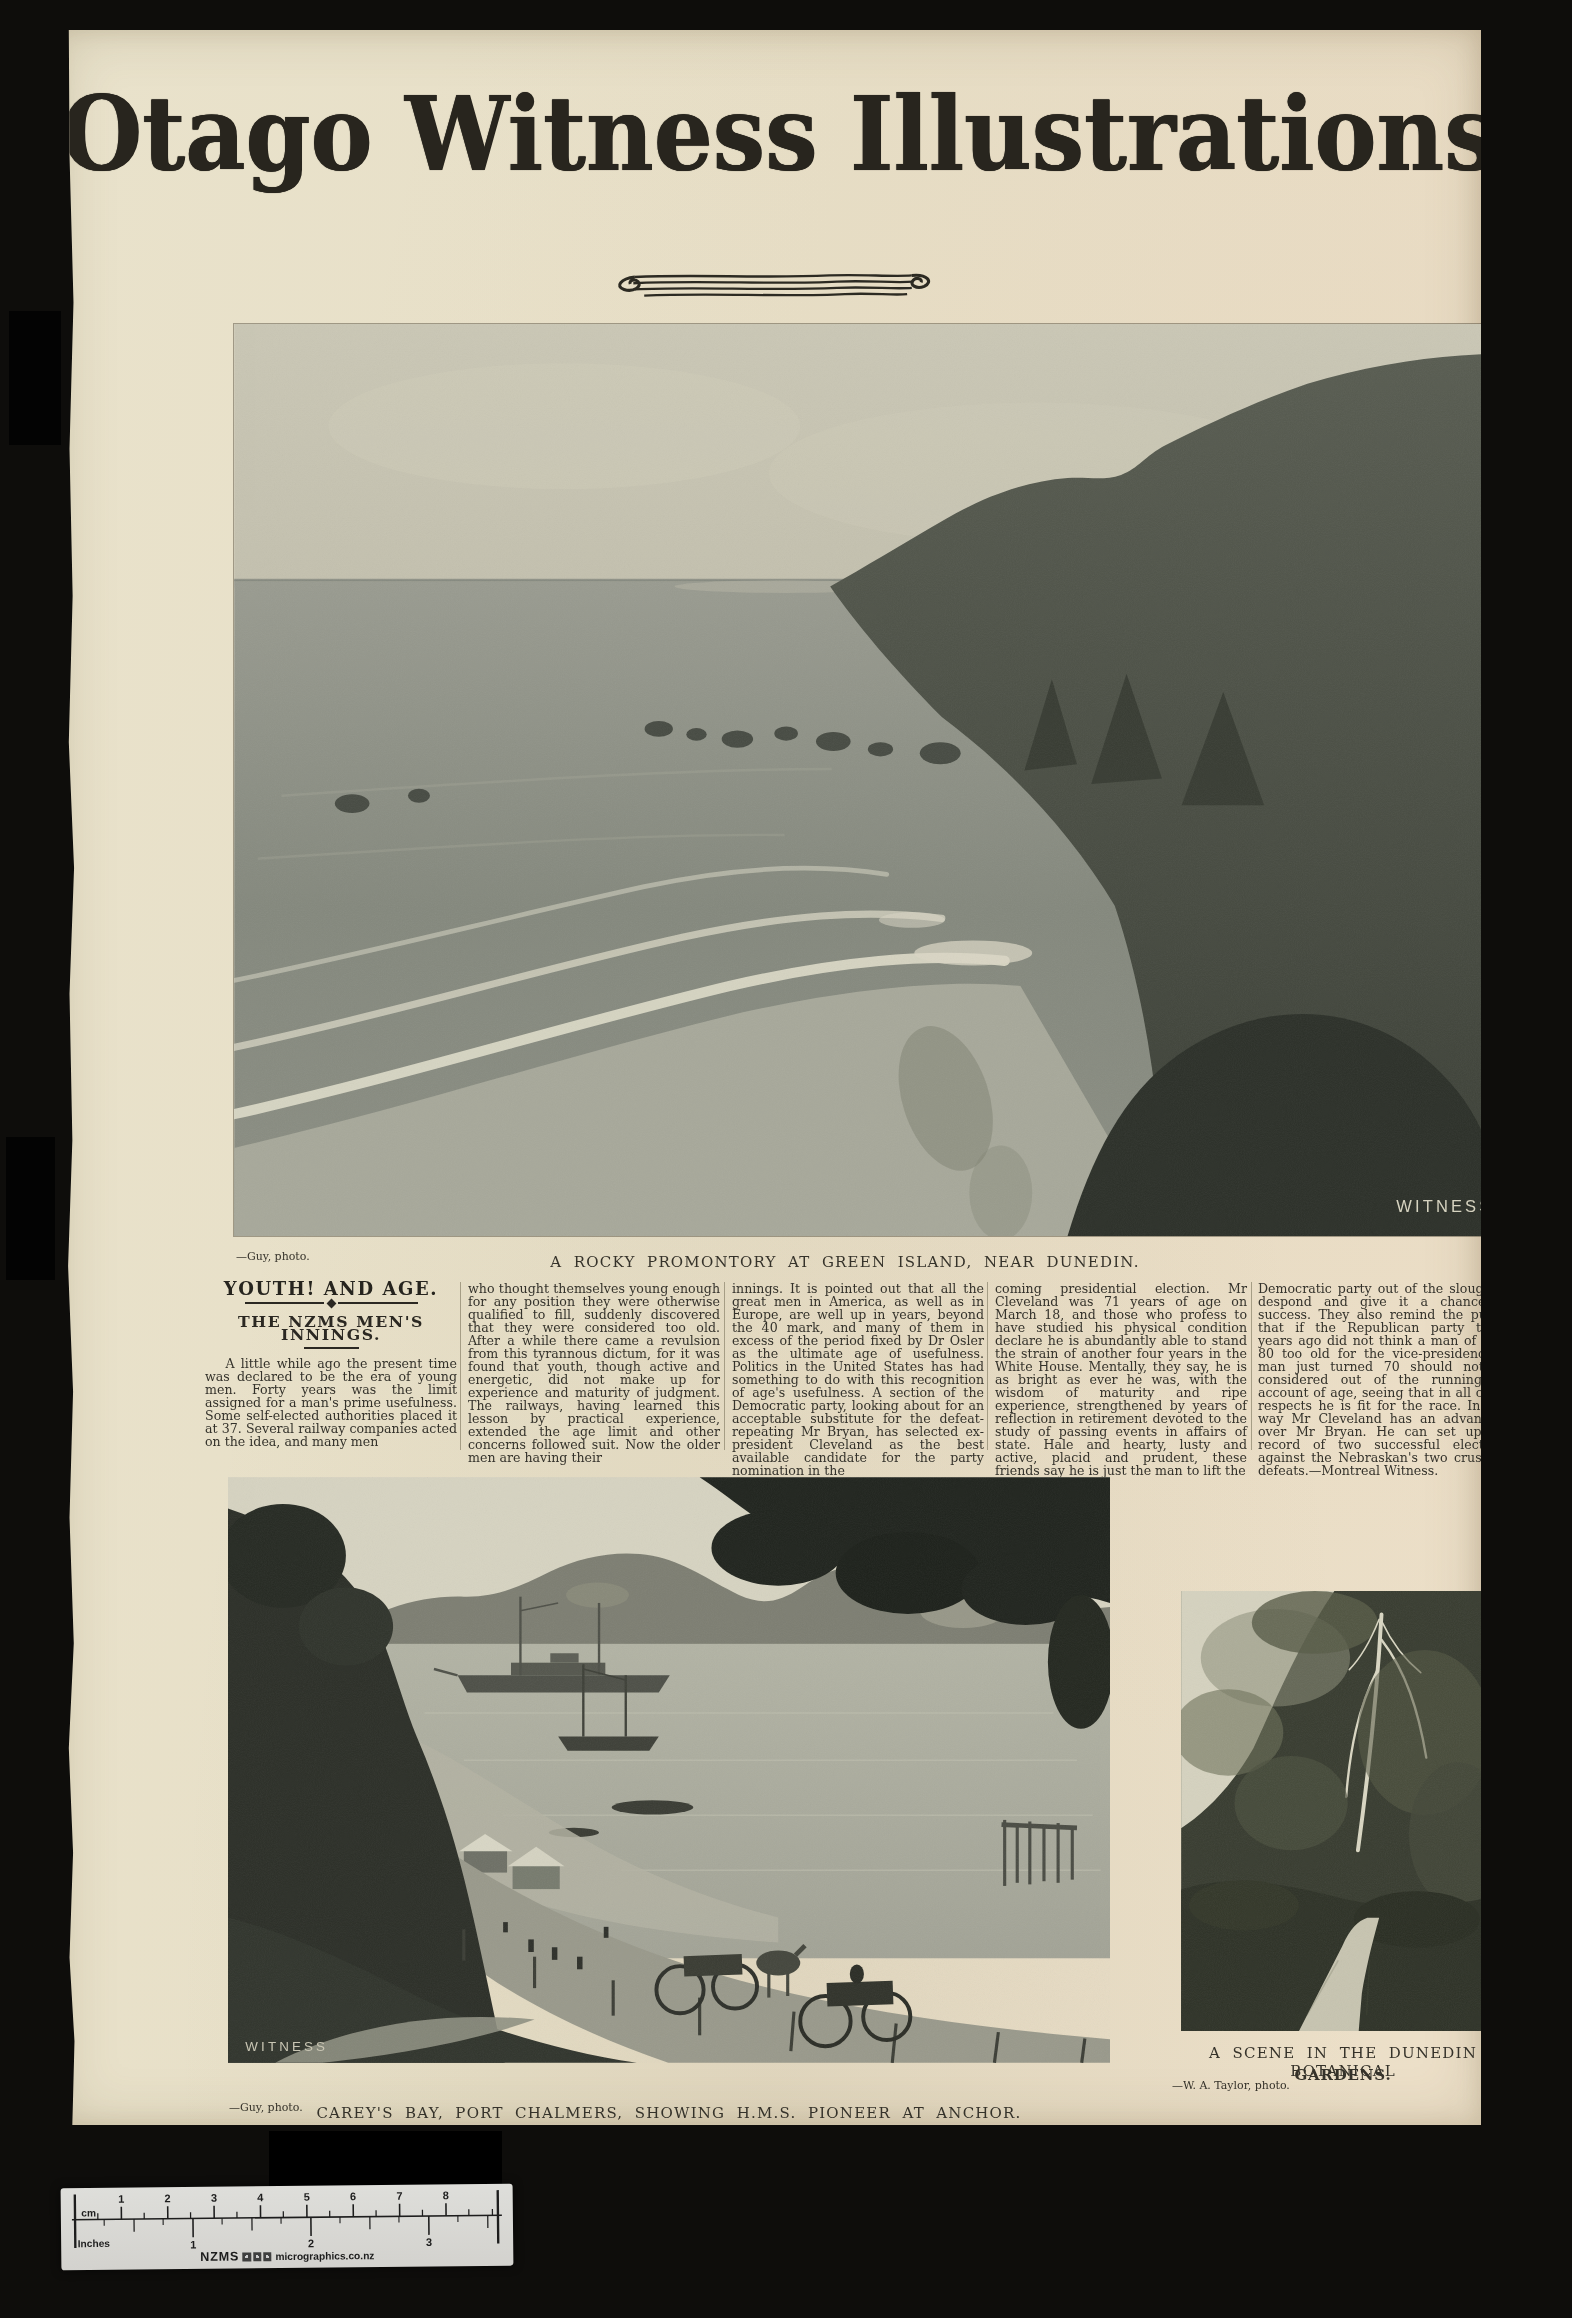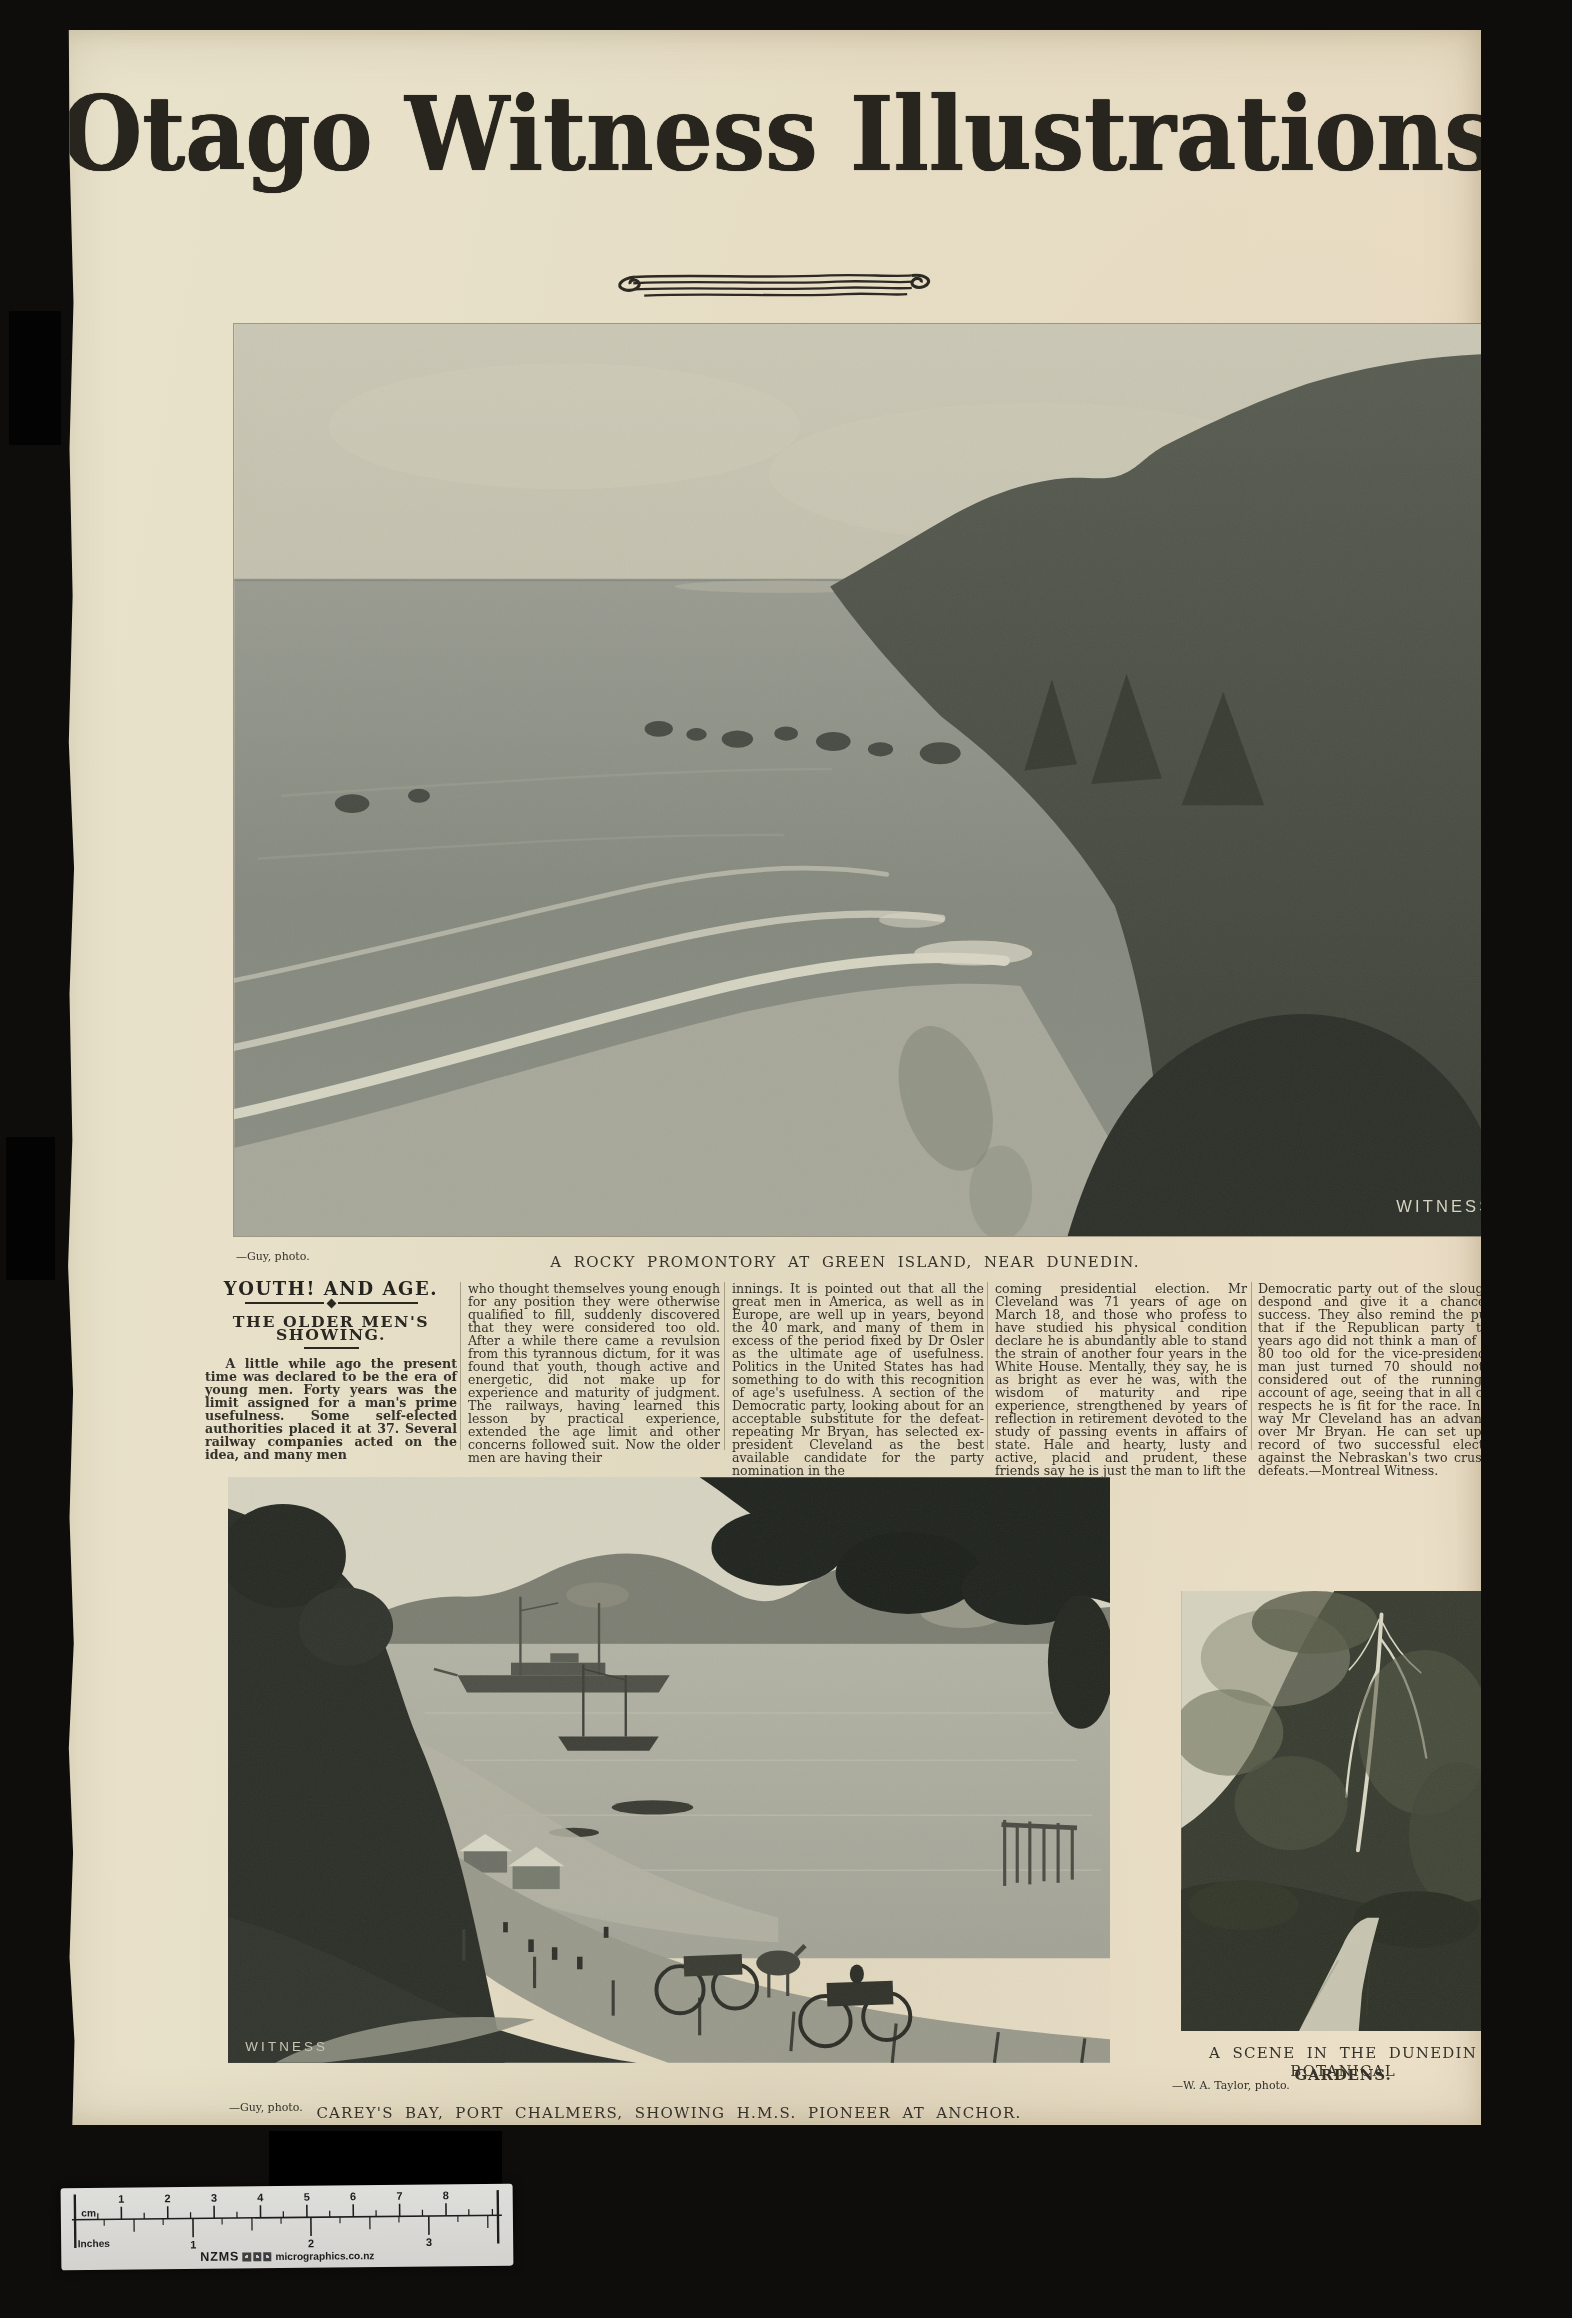--- a/index.html
+++ b/index.html
@@ -50,21 +50,21 @@
   .c1{left:144px;} .c2{left:407px;} .c3{left:671px;} .c4{left:934px;} .c5{left:1197px;}
   .colrule{position:absolute;top:1252px;height:168px;width:0.8px;background:#a59d85;}
   .art-title{margin:0 0 4.7px 0;text-align:center;font-size:18px;font-weight:bold;
     letter-spacing:1.6px;color:#26241e;}
   .art-sub{margin:7.9px 0 6.3px 0;text-align:center;font-size:15.7px;font-weight:600;
     letter-spacing:1.6px;color:#2b2822;}
   .hl-rule{display:flex;align-items:center;justify-content:center;margin:1.6px auto 0 auto;width:173px;}
   .hl-rule .bar{flex:1;height:1.6px;background:#2b2822;}
   .hl-rule .diamond{width:7px;height:7px;background:#2b2822;transform:rotate(45deg);margin:0 3.9px;}
   .sub-rule{width:55px;height:2.4px;margin:0 auto 7.9px auto;background:#2b2822;}
-  .c1 .body{margin-top:3.1px;font-weight:bold;}
+  .c1 .body{margin-top:3.1px;}
   .c1 .body p{text-indent:20.4px;}
 
   
   .ruler{position:absolute;left:61px;top:2186px;width:452px;height:82px;
     background:linear-gradient(180deg,#dededa,#d3d2ce);border-radius:3.1px;
     transform:rotate(-0.6deg);box-shadow:0 0 9.4px rgba(0,0,0,.6);}
   .ruler svg{display:block;width:452px;height:63px;}
   .ruler-brand{position:absolute;left:0;right:0;top:63px;text-align:center;
     font-family:"Liberation Sans",sans-serif;font-size:10.2px;color:#1c1c1c;}
   .ruler-brand .nz{font-weight:bold;font-size:12.6px;letter-spacing:0.8px;text-align:center;}
@@ -167,21 +167,21 @@
     <span class="credit cap1-credit">—Guy, photo.</span>
     <span class="capline cap1-main">A ROCKY PROMONTORY AT GREEN ISLAND, NEAR DUNEDIN.</span>
 
     <div class="col c1">
       <h2 class="art-title">YOUTH! AND AGE.</h2>
       <div class="hl-rule">
           <div class="bar"></div>
           <div class="diamond"></div>
           <div class="bar"></div>
         </div>
-      <h3 class="art-sub">THE OLDER MEN'S SHOWING.</h3>
+      <h3 class="art-sub">THE NZMS MEN'S INNINGS.</h3>
       <div class="sub-rule"></div>
       <div class="body">
           <p>A little while ago the present time was declared to be the era of young men. Forty years was the limit assigned for a man's prime usefulness. Some self-elected authorities placed it at 37. Several railway companies acted on the idea, and many men</p>
         </div>
     </div>
     <div class="col c2">
         <p>who thought themselves young enough for any position they were otherwise qualified to fill, suddenly discovered that they were considered too old. After a while there came a revulsion from this tyrannous dictum, for it was found that youth, though active and energetic, did not make up for experience and maturity of judgment. The railways, having learned this lesson by practical experience, extended the age limit and other concerns followed suit. Now the older men are having their</p>
       </div>
     <div class="col c3">
         <p>innings. It is pointed out that all the great men in America, as well as in Europe, are well up in years, beyond the 40 mark, and many of them in excess of the period fixed by Dr Osler as the ultimate age of usefulness. Politics in the United States has had something to do with this recognition of age's usefulness. A section of the Democratic party, looking about for an acceptable substitute for the defeat-repeating Mr Bryan, has selected ex-president Cleveland as the best available candidate for the party nomination in the</p>

